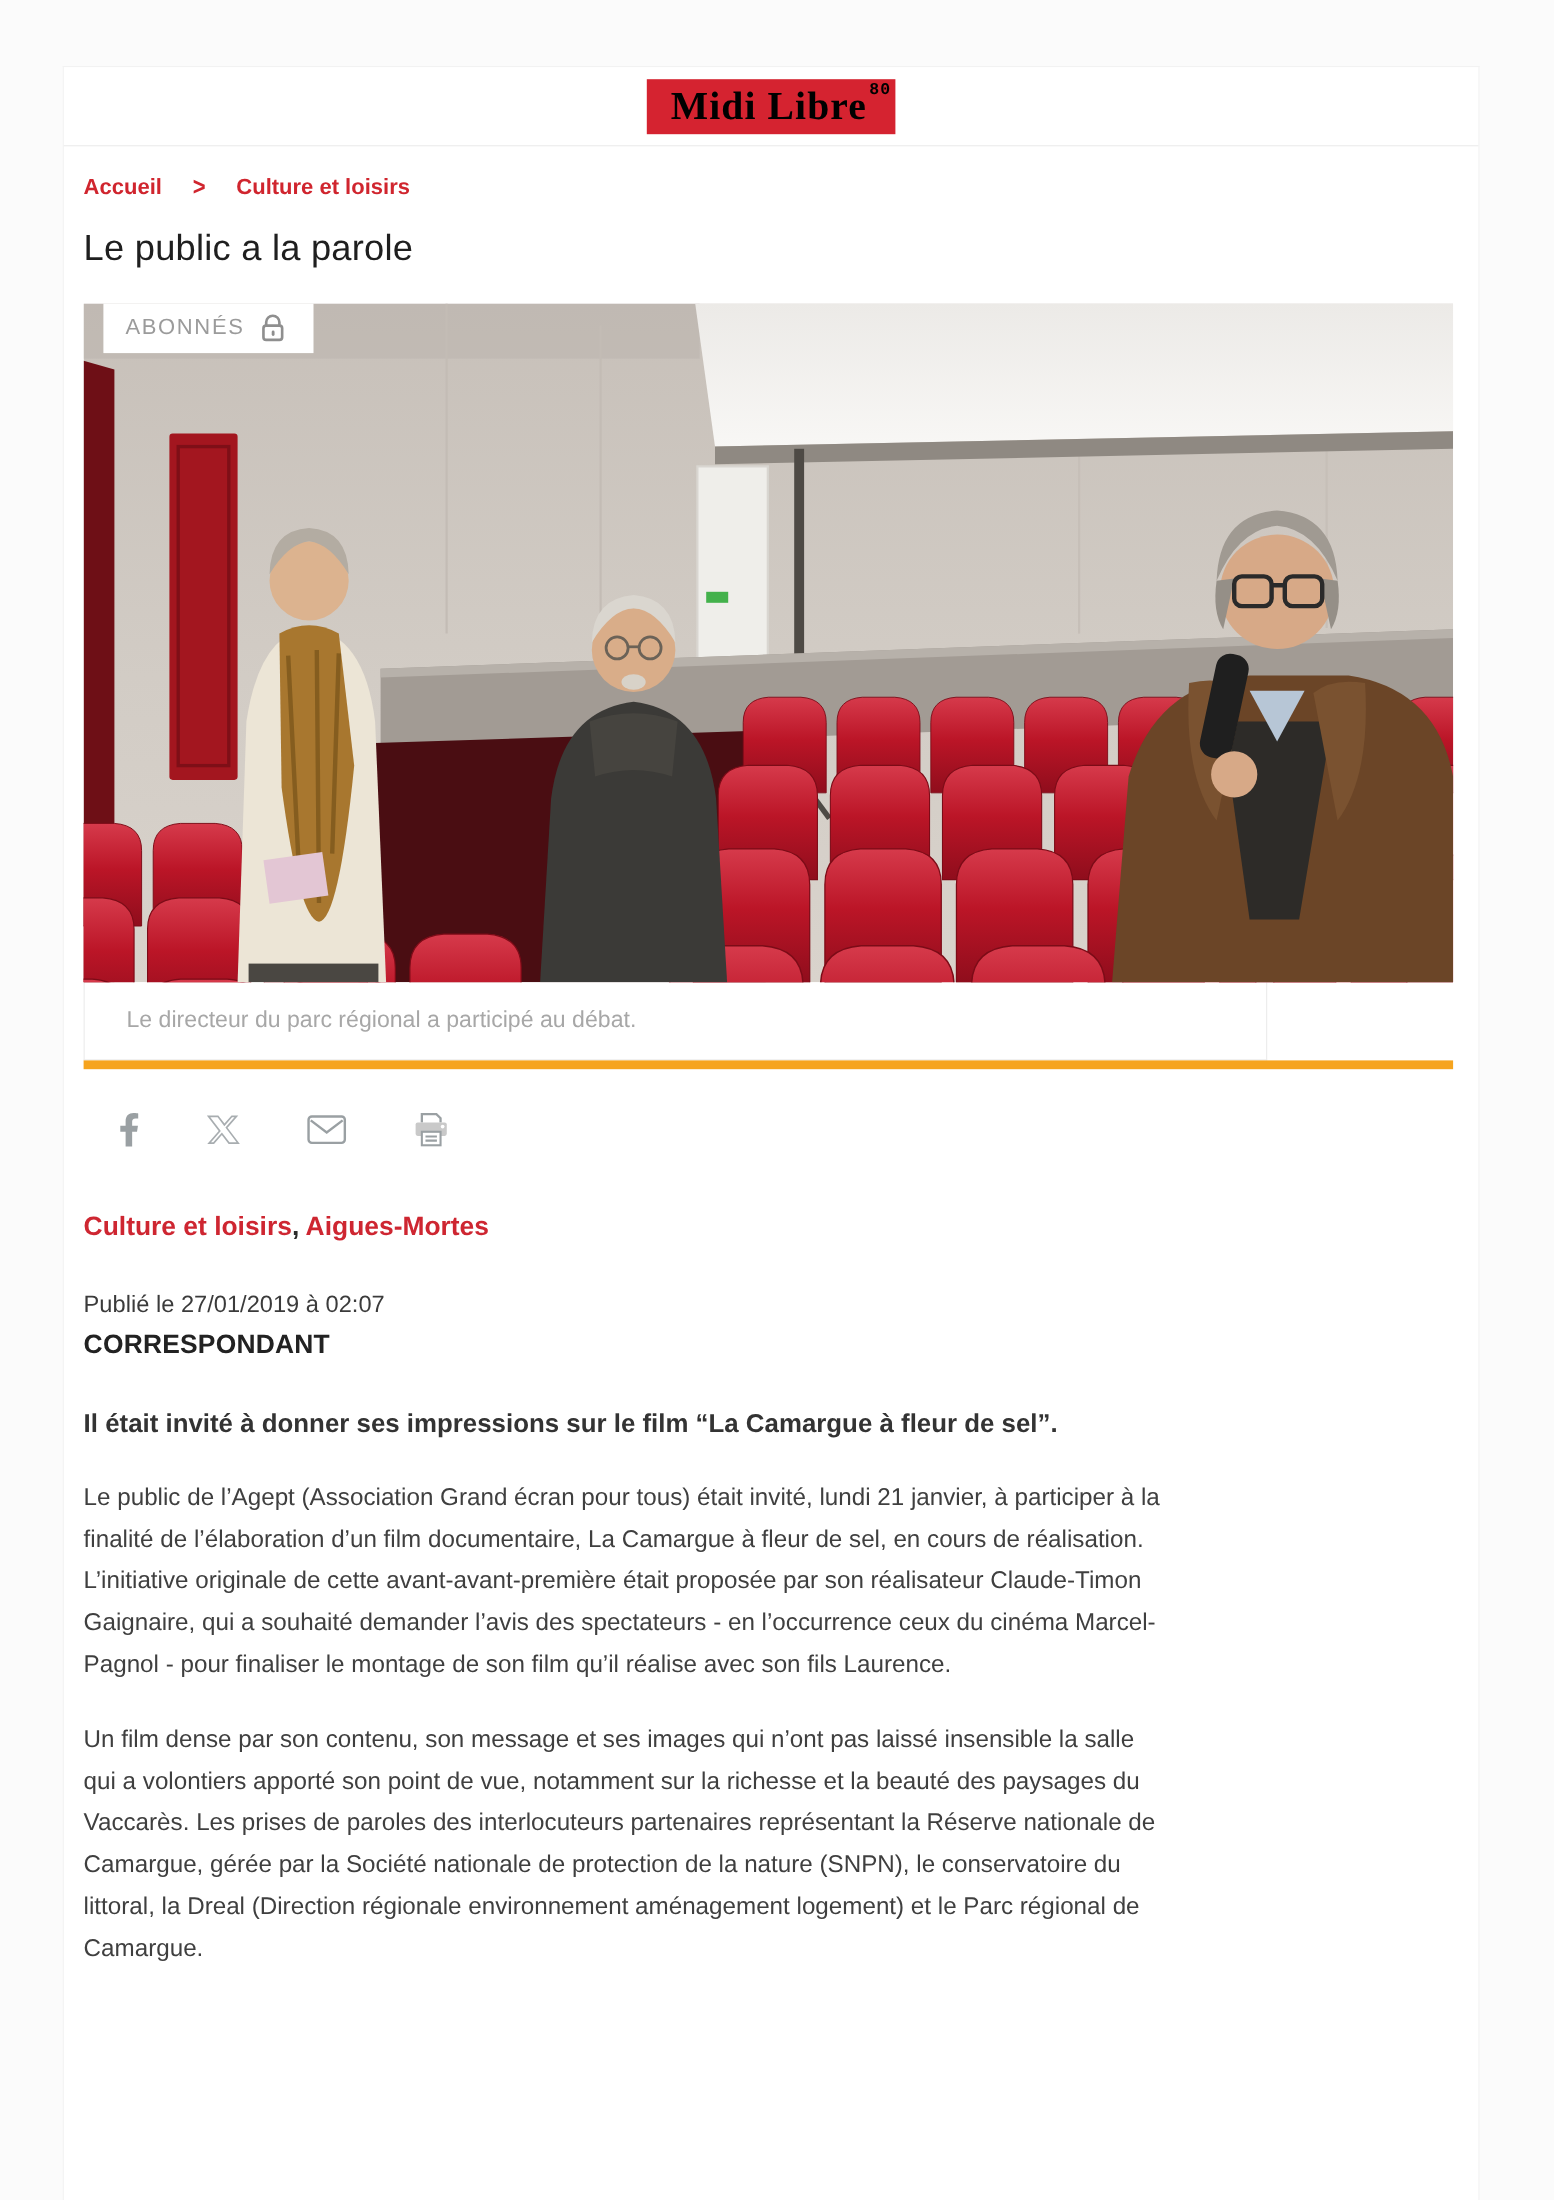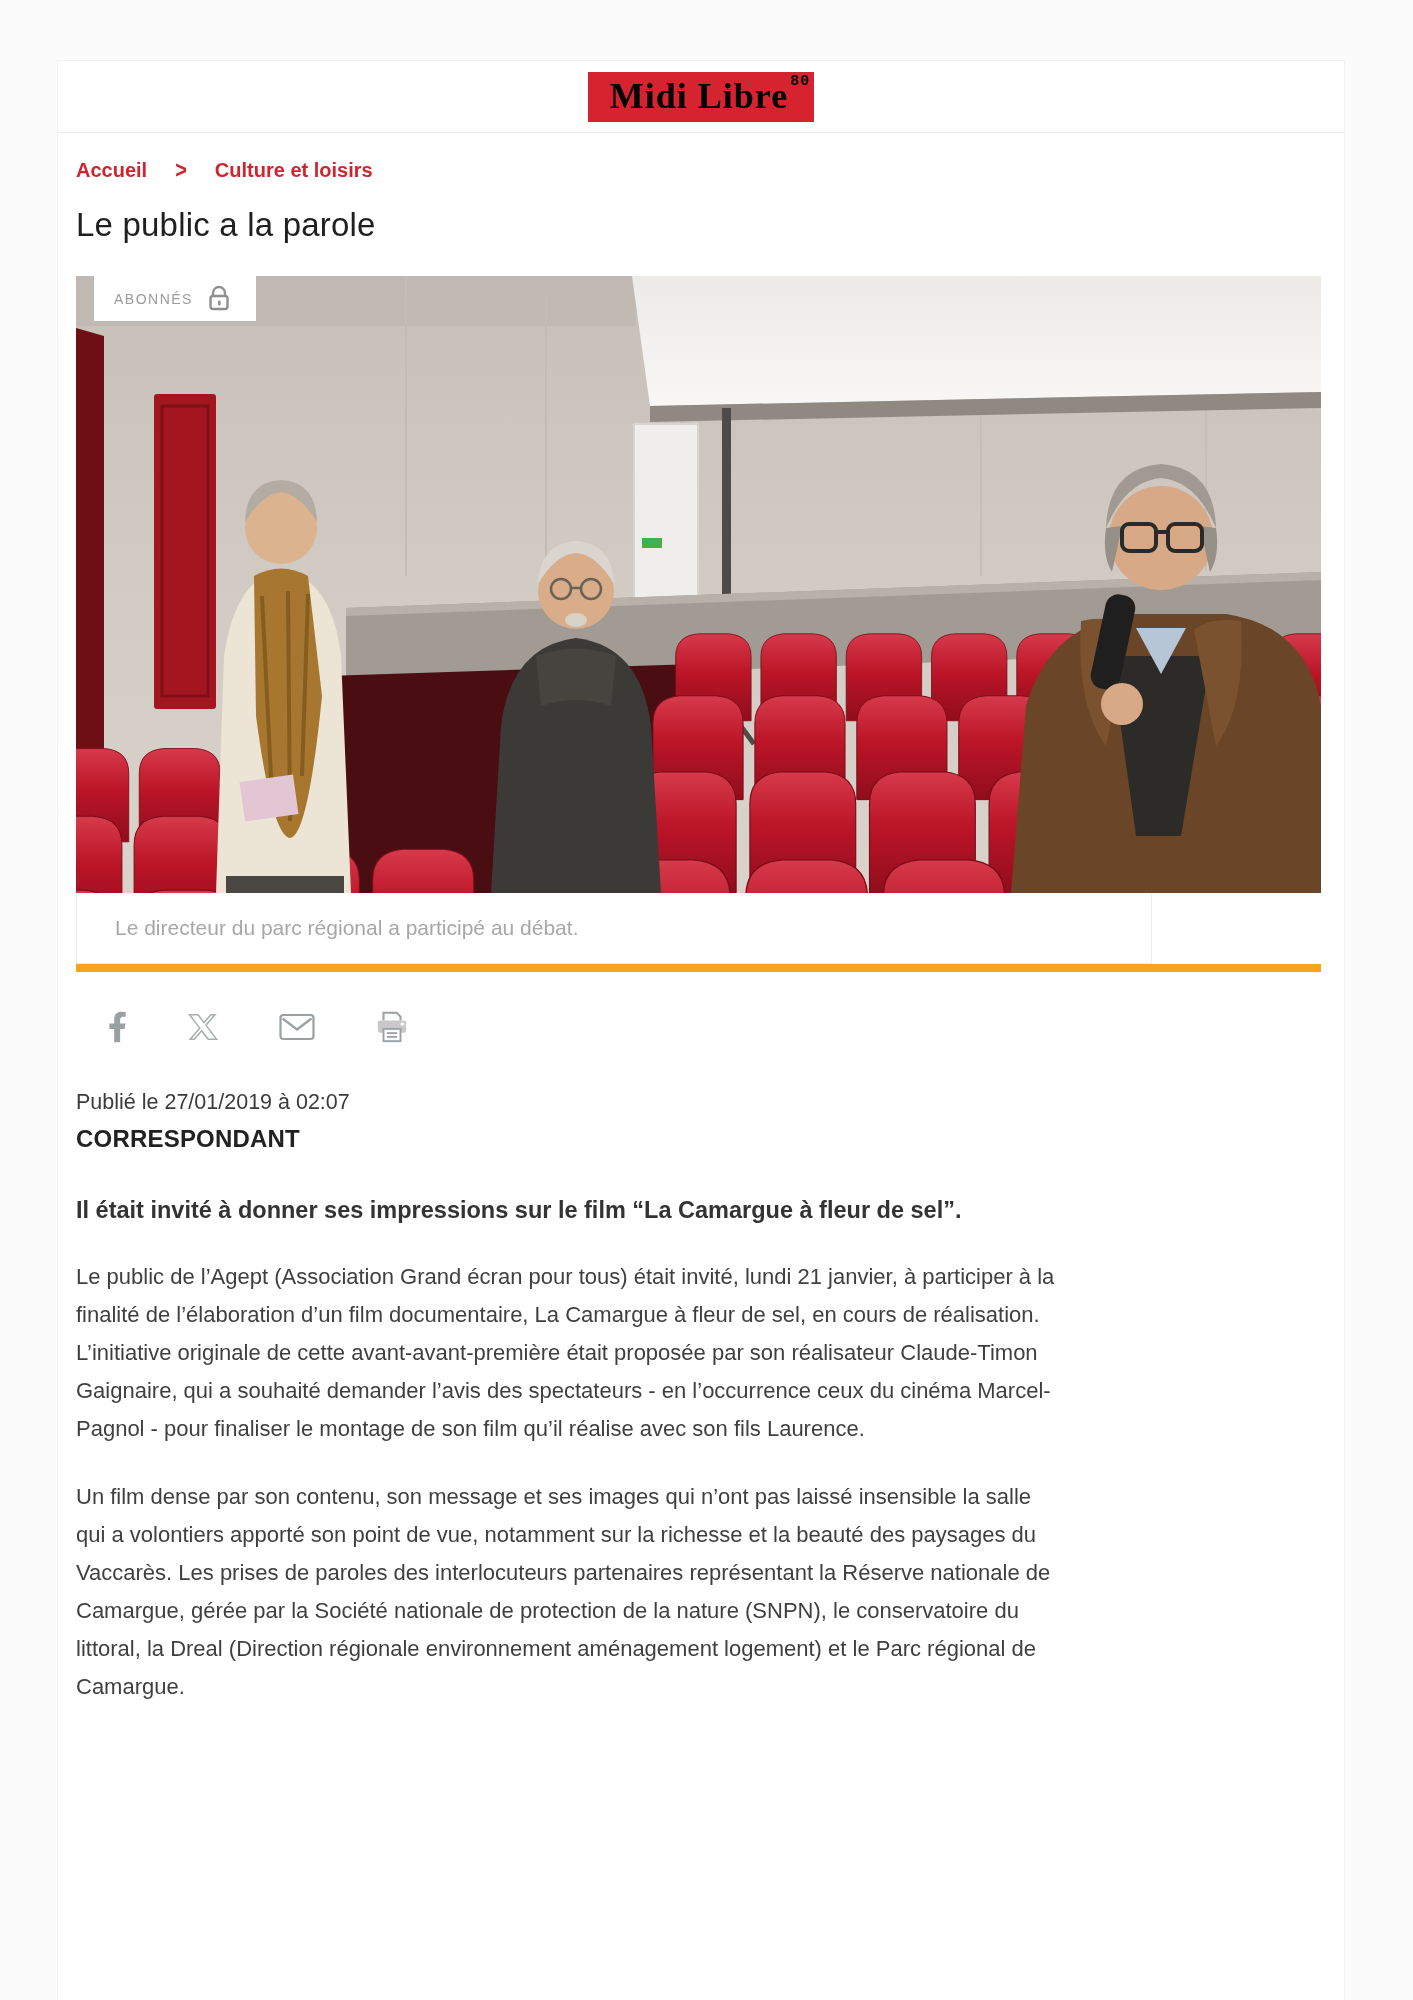--- a/index.html
+++ b/index.html
@@ -21,21 +21,21 @@
                 color:#d0252e; font-size:20px; font-weight:700; }
   .breadcrumb a { color:#d0252e; text-decoration:none; cursor:pointer; }
   .crumb-sep { font-size:20px; font-weight:700; transform:scaleY(1.15); }
   
   h1.page-title { margin-top:24px; font-size:33px; font-weight:400; color:#1f1f1f; letter-spacing:.2px; }
   
   .hero { margin-top:32px; width:1245px; position:relative; }
   .hero-photo { width:1245px; height:617px; display:block; }
   .abonnes-badge { position:absolute; top:0; left:18px; height:45px; background:#fff;
                    display:flex; align-items:center; gap:15px; padding:0 26px 0 20px; }
-  .abonnes-badge span { font-size:14px; color:#9b9b9b; letter-spacing:1.5px; }
+  .abonnes-badge span { font-size:20px; color:#9b9b9b; letter-spacing:1.5px; }
   .caption-box { width:1076px; border:1px solid #ececec; border-top:none;
                  padding:23px 38px; font-size:21px; color:#a7a7a7; background:#fff; }
   .accent-bar { width:1245px; height:8px; background:#f6a41e; }
   
   .share-row { margin-top:36px; display:flex; align-items:center; gap:60px; padding-left:32px; height:38px; }
   .share-btn { background:none; border:none; cursor:pointer; display:flex; align-items:center; }
   
   .tags { margin-top:56px; font-size:24px; font-weight:700; color:#2b2b2b; }
   .tags a { color:#ce2631; text-decoration:none; cursor:pointer; }
   
@@ -241,20 +241,23 @@
           <path d="M9 11 V3 h14 l4 4 v4" fill="#fff" stroke="#9aa0a3" stroke-width="2.2"></path>
           <rect x="3" y="11" width="30" height="13" rx="2" fill="#c9c9c9"></rect>
           <circle cx="29" cy="15" r="1.8" fill="#fff"></circle>
           <rect x="9" y="20" width="18" height="13" fill="#fff" stroke="#9aa0a3" stroke-width="2"></rect>
           <line x1="12.5" y1="24.5" x2="23.5" y2="24.5" stroke="#9aa0a3" stroke-width="2"></line>
           <line x1="12.5" y1="28.5" x2="23.5" y2="28.5" stroke="#9aa0a3" stroke-width="2"></line>
         </svg>
       </button>
     </div>
 
+    <div class="tags">
+      <a>Culture et loisirs</a><span>, </span><a>Aigues-Mortes</a>
+    </div>
 
     <div class="published">Publié le 27/01/2019 à 02:07</div>
     <div class="author">CORRESPONDANT</div>
 
     <div class="article-body">
       <p class="lede">Il était invité à donner ses impressions sur le film “La Camargue à fleur de sel”.</p>
       <p class="para">Le public de l’Agept (Association Grand écran pour tous) était invité, lundi 21 janvier, à participer à la finalité de l’élaboration d’un film documentaire, La Camargue à fleur de sel, en cours de réalisation. L’initiative originale de cette avant-avant-première était proposée par son réalisateur Claude-Timon Gaignaire, qui a souhaité demander l’avis des spectateurs - en l’occurrence ceux du cinéma Marcel-Pagnol - pour finaliser le montage de son film qu’il réalise avec son fils Laurence.</p>
       <p class="para">Un film dense par son contenu, son message et ses images qui n’ont pas laissé insensible la salle qui a volontiers apporté son point de vue, notamment sur la richesse et la beauté des paysages du Vaccarès. Les prises de paroles des interlocuteurs partenaires représentant la Réserve nationale de Camargue, gérée par la Société nationale de protection de la nature (SNPN), le conservatoire du littoral, la Dreal (Direction régionale environnement aménagement logement) et le Parc régional de Camargue.</p>
     </div>
 

